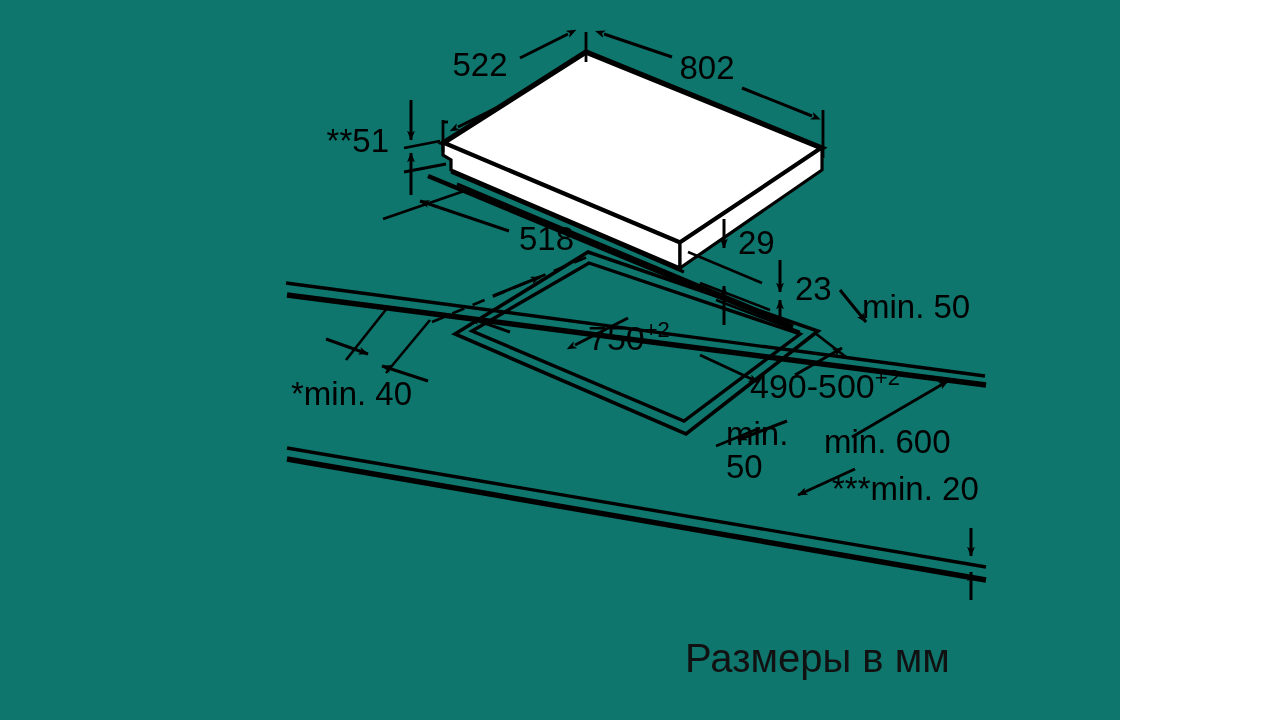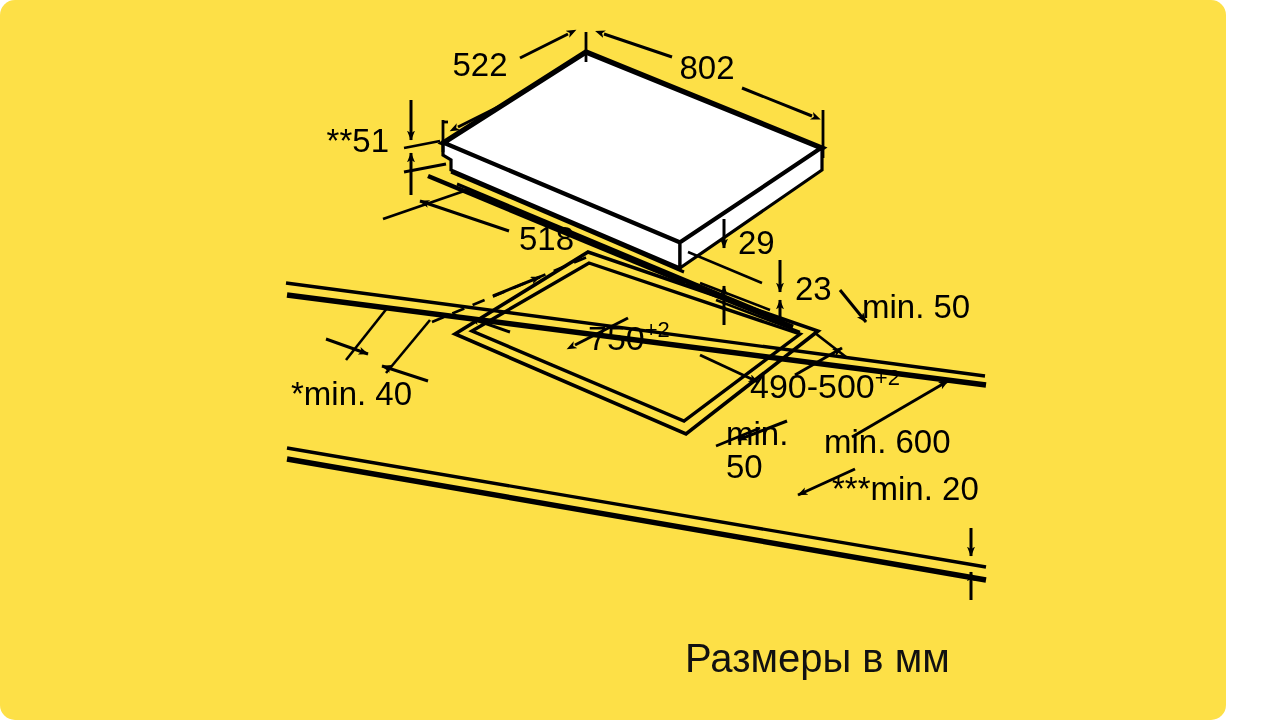--- a/index.html
+++ b/index.html
@@ -8,24 +8,23 @@
     background: #ffffff;
   }
   body {
     width: 1280px;
     height: 720px;
     font-family: "Liberation Sans", sans-serif;
     overflow: hidden;
   }
   #stage {
     position: relative;
-    width: 1226px;
+    width: 1120px;
     height: 720px;
-    background: #fde047;
-    border-radius: 15px;
+    background: #0f766e;
   }
   svg.drawing {
     position: absolute;
     left: 0;
     top: 0;
     width: 1280px;
     height: 720px;
     display: block;
   }
   .dim-text {

